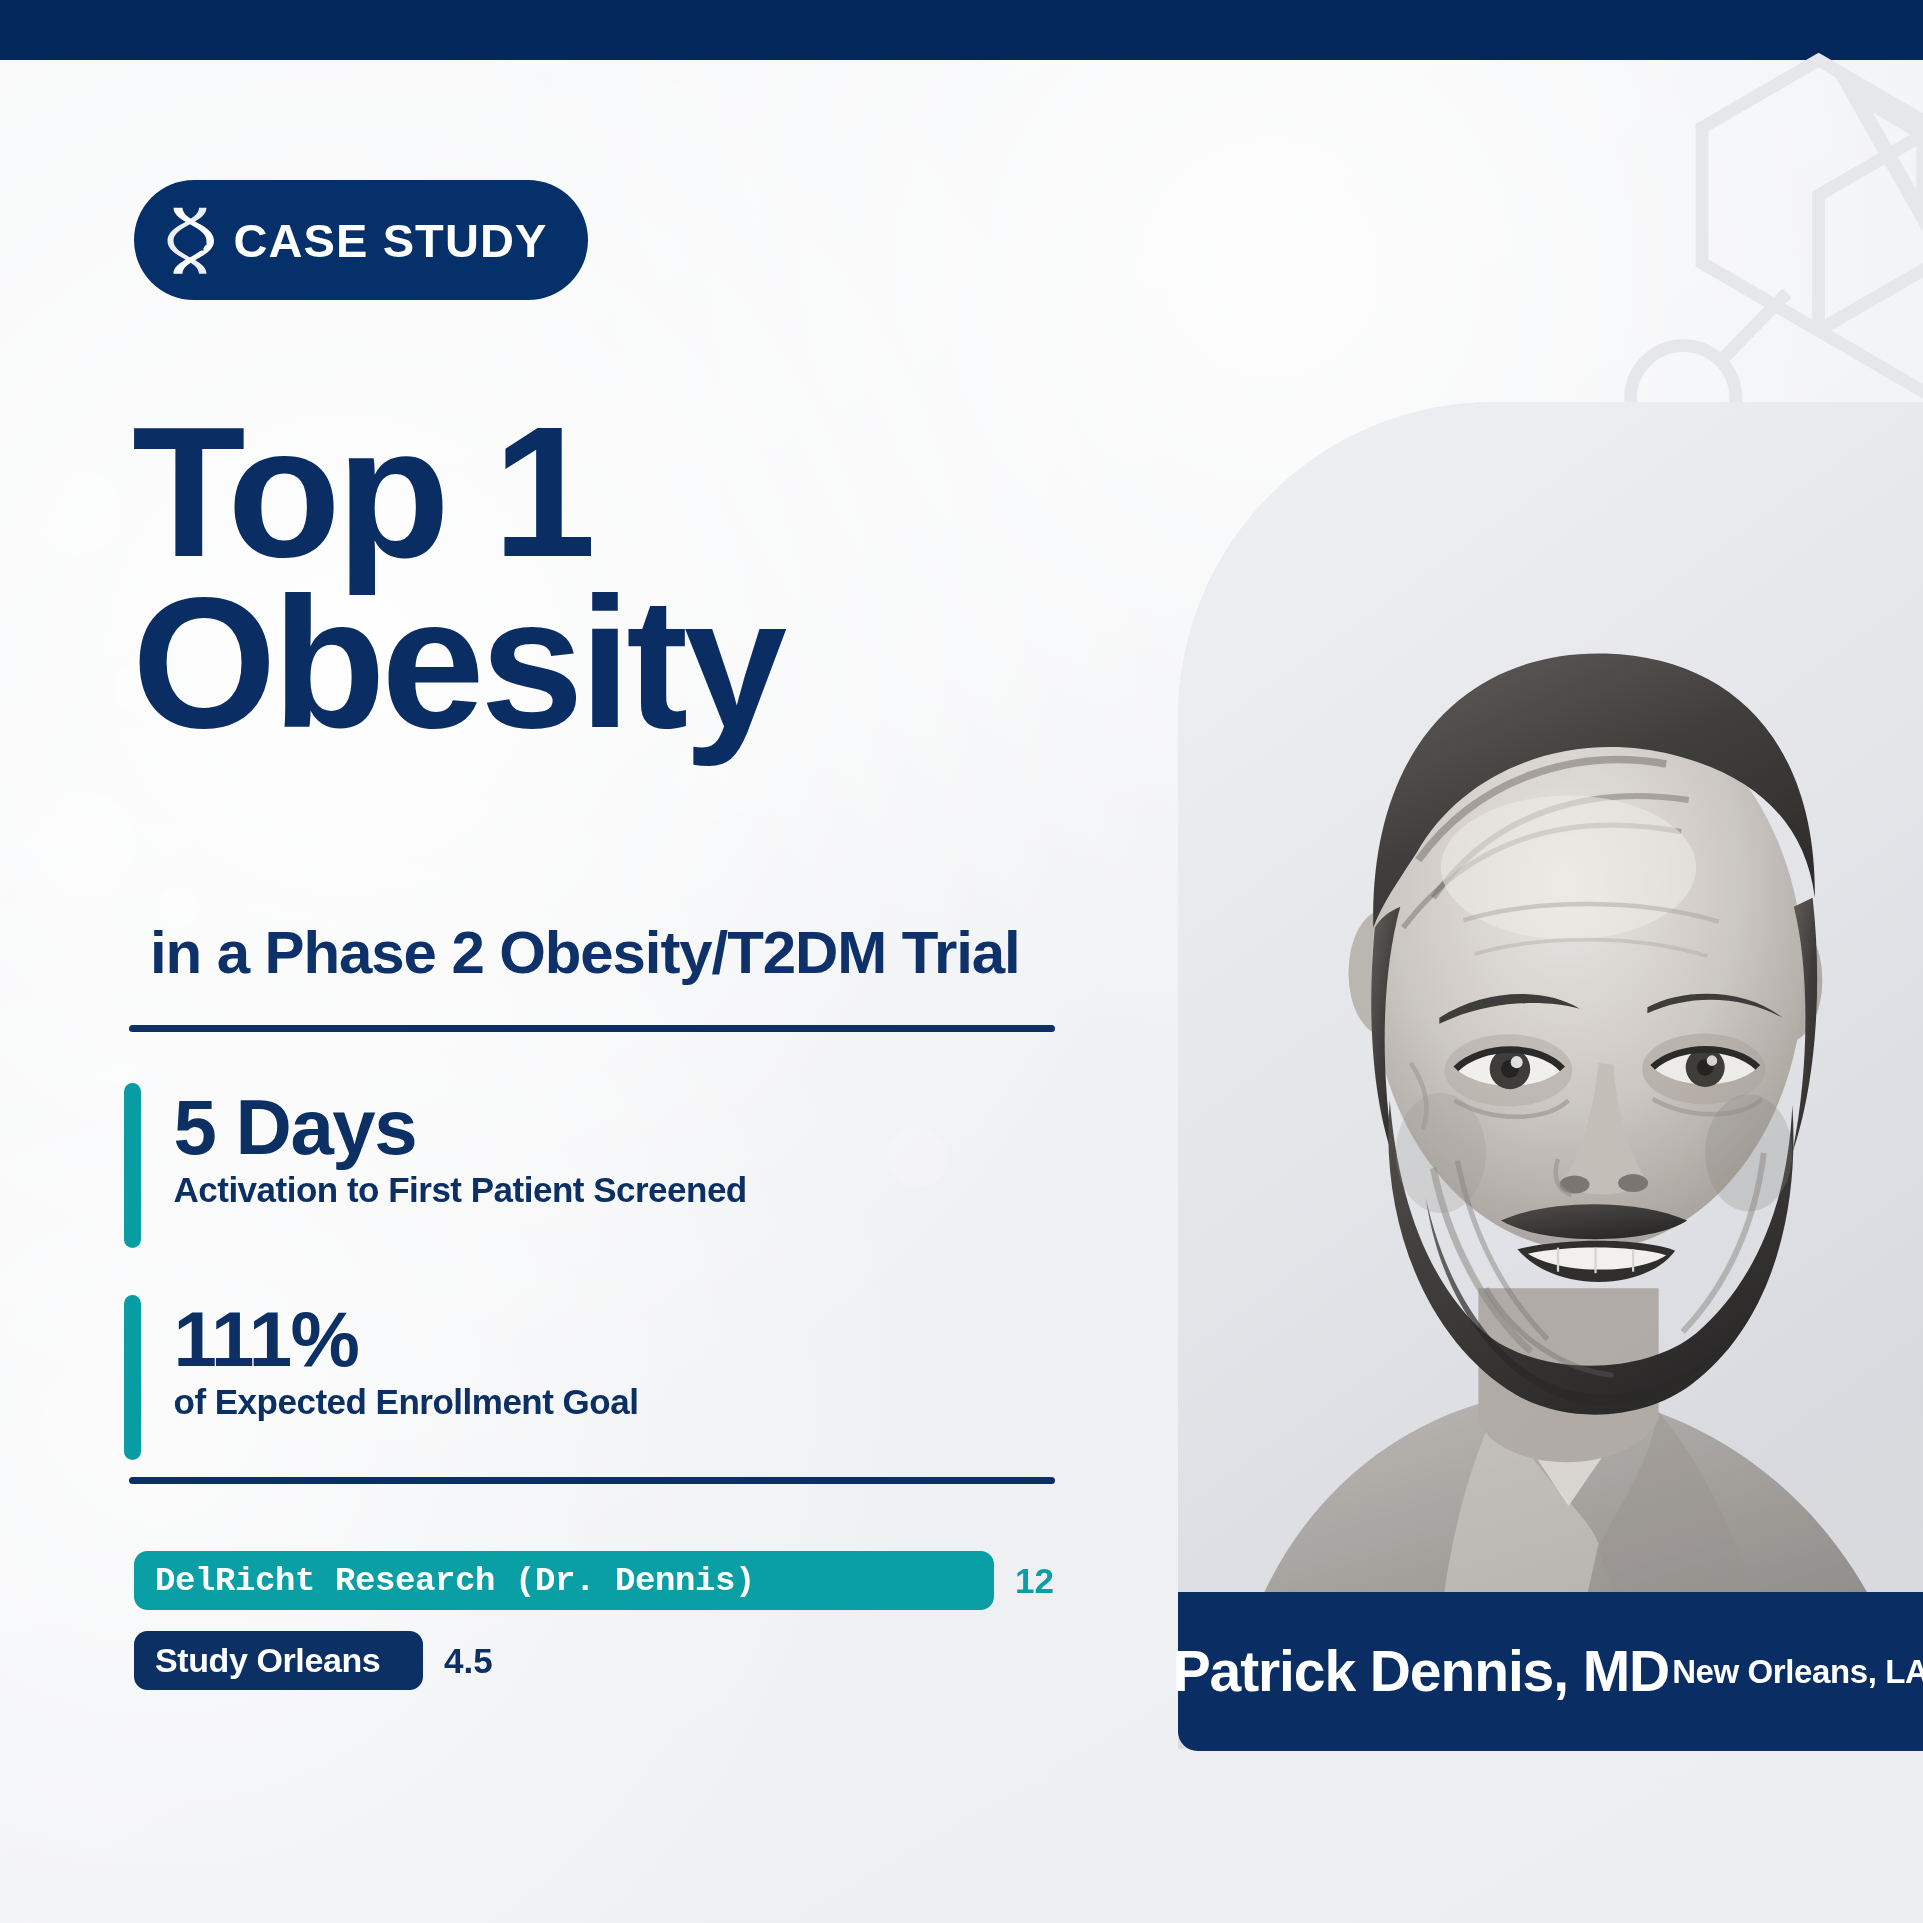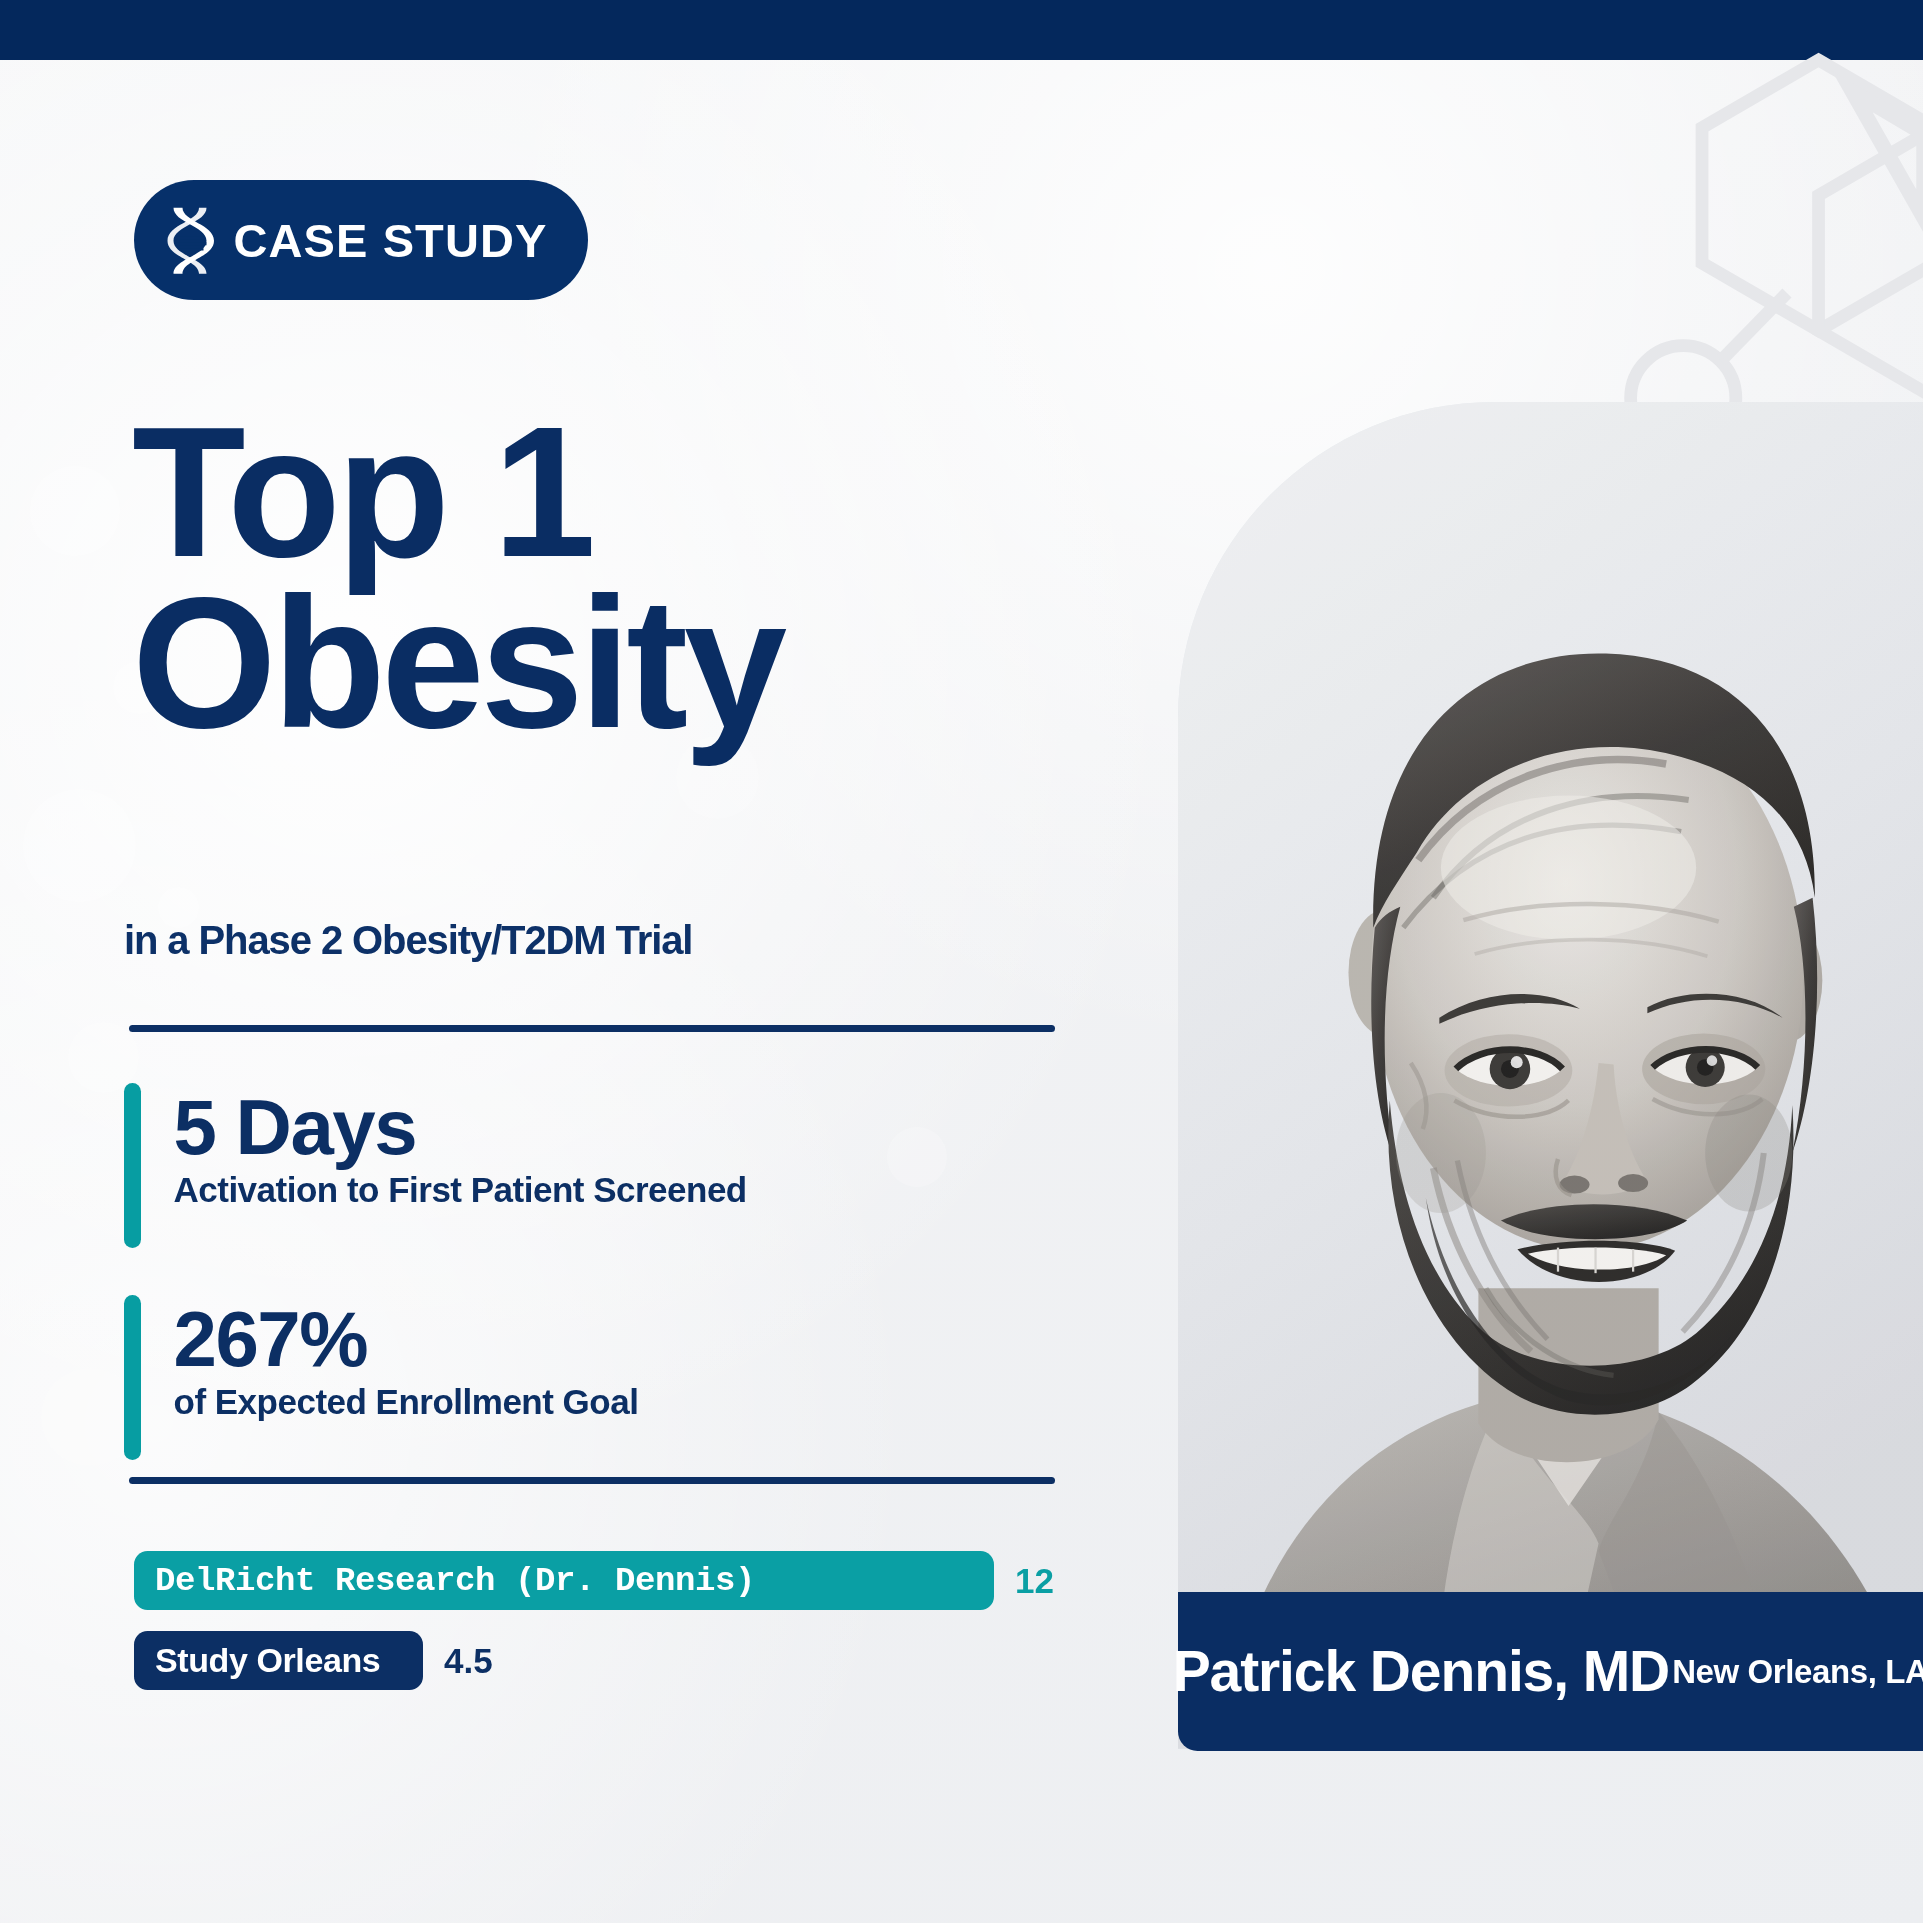--- a/index.html
+++ b/index.html
@@ -57,23 +57,23 @@
   .headline {
     position:absolute; left:132px; top:406px;
     width:939px;
     color:#0a2d63;
     font-size:186px; font-weight:700;
     line-height:0.92; letter-spacing:-4.5px;
   }
   .headline .l2 { display:block; }
 
   .subhead {
-    position:absolute; left:124px; top:918px;
+    position:absolute; left:150px; top:918px;
     color:#0d3168;
-    font-size:40px; font-weight:700;
+    font-size:60px; font-weight:700;
     letter-spacing:-1.1px; white-space:nowrap;
   }
 
   .rule {
     position:absolute; left:129px;
     width:926px; height:6.8px;
     background:#0c2f64; border-radius:3.8px;
   }
   .rule.r1 { top:1025px; }
   .rule.r2 { top:1477px; }
@@ -201,21 +201,21 @@
       <div class="accent"></div>
       <div class="body">
         <div class="value">5 Days</div>
         <div class="label">Activation to First Patient Screened</div>
       </div>
     </div>
 
     <div class="stat s2">
       <div class="accent"></div>
       <div class="body">
-        <div class="value">267%</div>
+        <div class="value">111%</div>
         <div class="label">of Expected Enrollment Goal</div>
       </div>
     </div>
 
     <div class="rule r2"></div>
 
     <div class="chart">
 
       <div class="bar-row row1">
         <div class="bar teal">DelRicht Research (Dr. Dennis)</div>

